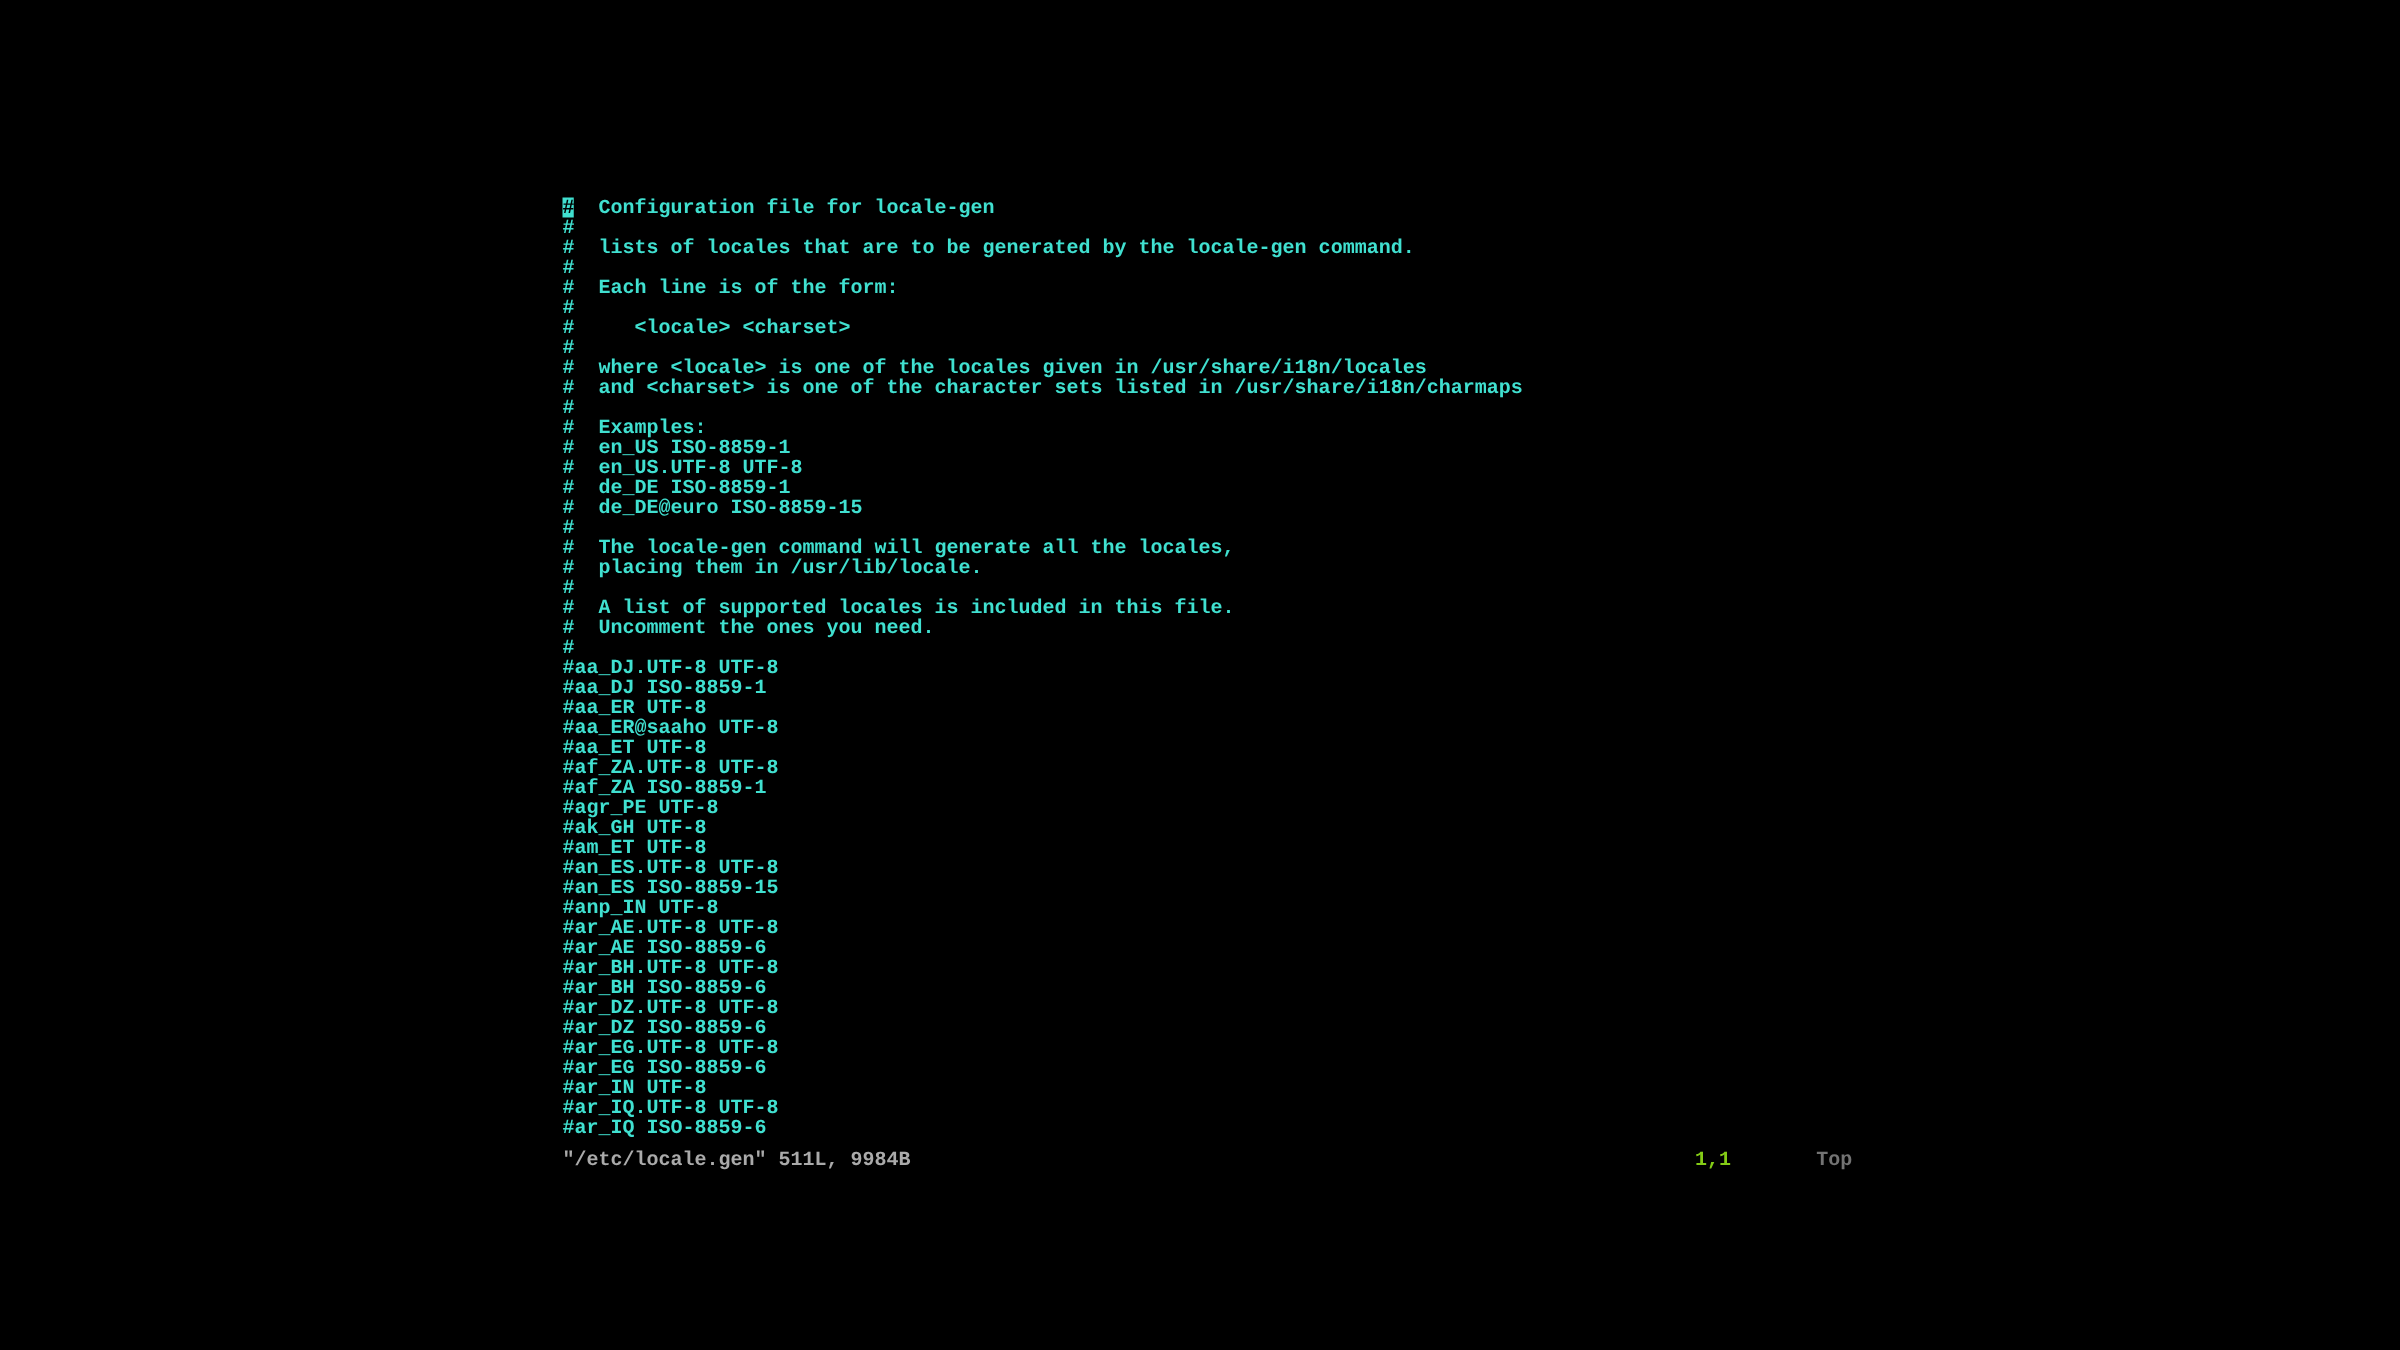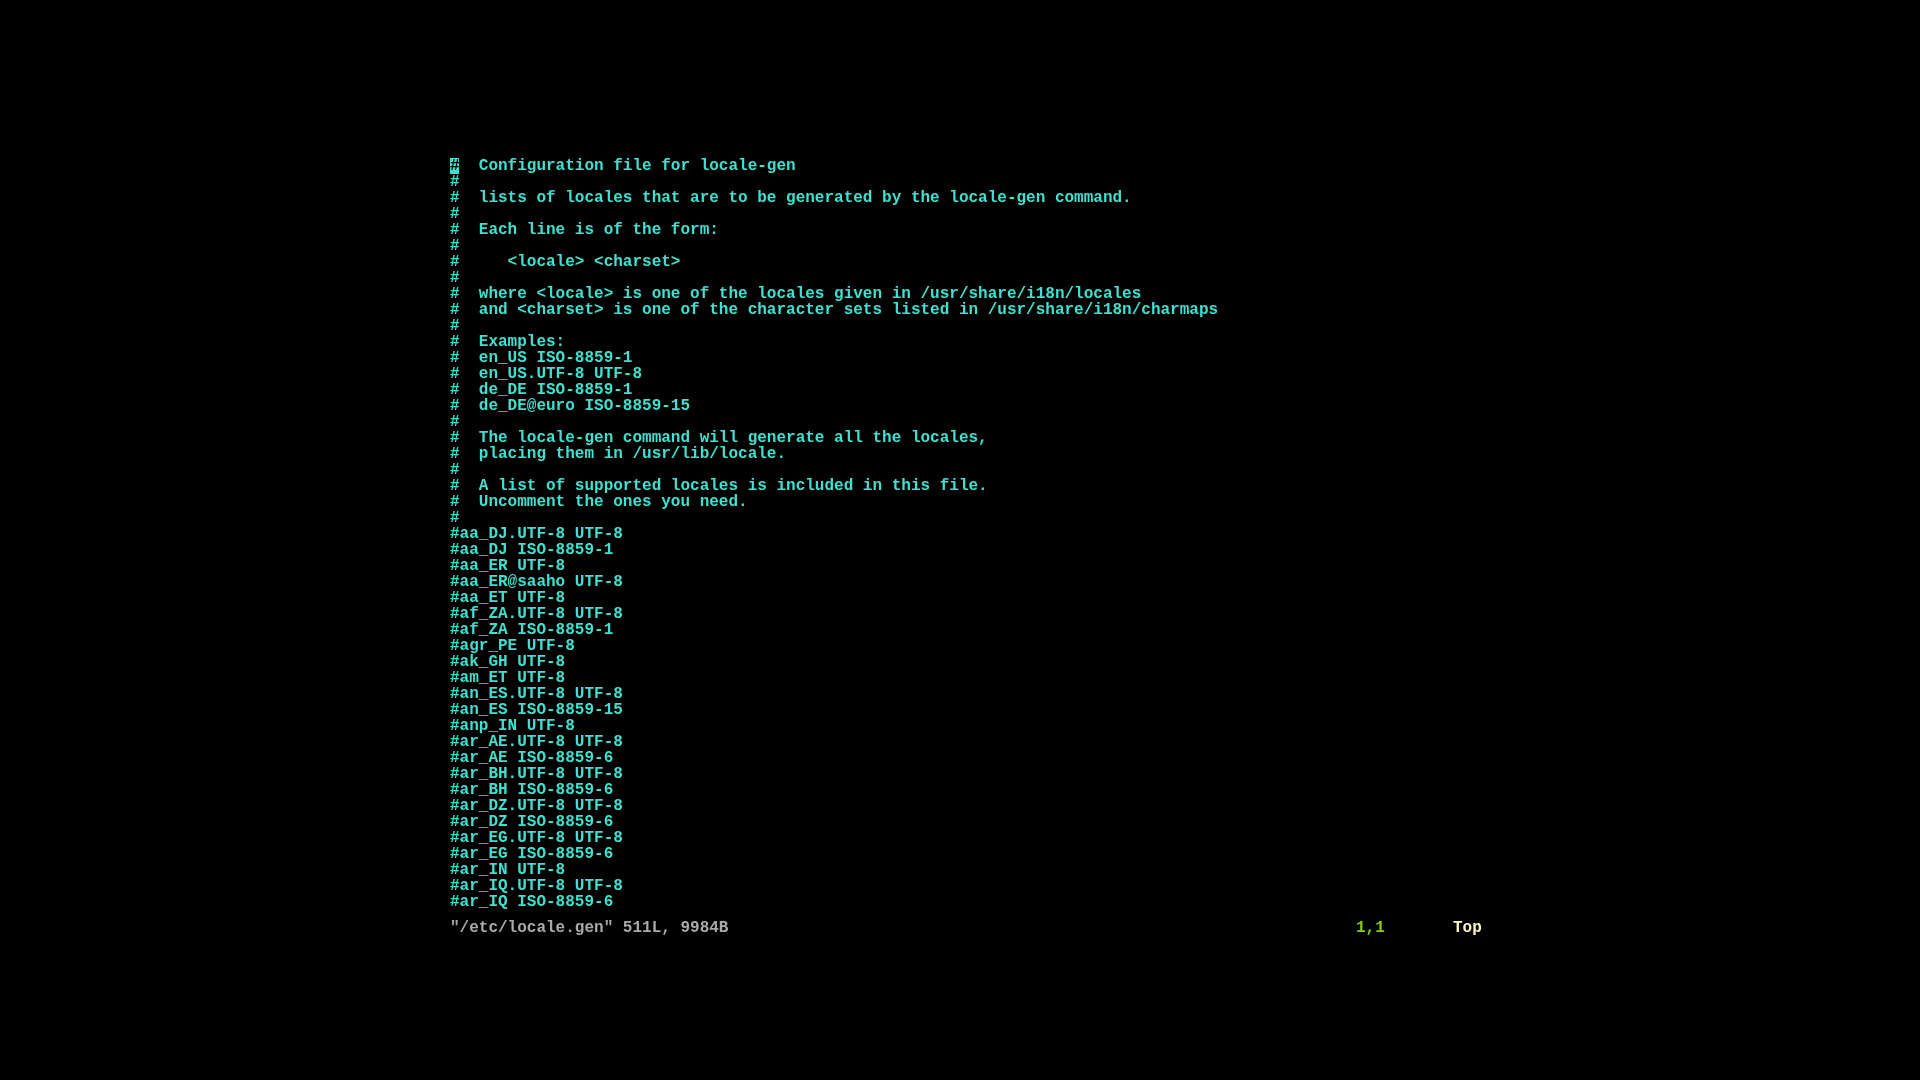--- a/index.html
+++ b/index.html
@@ -46,21 +46,21 @@
     left: 1339px;
     top: 920px;
     color: #84cc16;
     white-space: pre;
     margin-left: 17px;
   }
   .status-scroll {
     position: absolute;
     left: 1453px;
     top: 920px;
-    color: #fef9c3;
+    color: #737373;
     white-space: pre;
   }
 </style>
 </head>
 <body>
 
 <div class="screen" id="screen"><div class="line">#  Configuration file for locale-gen</div><div class="line">#</div><div class="line">#  lists of locales that are to be generated by the locale-gen command.</div><div class="line">#</div><div class="line">#  Each line is of the form:</div><div class="line">#</div><div class="line">#     &lt;locale&gt; &lt;charset&gt;</div><div class="line">#</div><div class="line">#  where &lt;locale&gt; is one of the locales given in /usr/share/i18n/locales</div><div class="line">#  and &lt;charset&gt; is one of the character sets listed in /usr/share/i18n/charmaps</div><div class="line">#</div><div class="line">#  Examples:</div><div class="line">#  en_US ISO-8859-1</div><div class="line">#  en_US.UTF-8 UTF-8</div><div class="line">#  de_DE ISO-8859-1</div><div class="line">#  de_DE@euro ISO-8859-15</div><div class="line">#</div><div class="line">#  The locale-gen command will generate all the locales,</div><div class="line">#  placing them in /usr/lib/locale.</div><div class="line">#</div><div class="line">#  A list of supported locales is included in this file.</div><div class="line">#  Uncomment the ones you need.</div><div class="line">#</div><div class="line">#aa_DJ.UTF-8 UTF-8</div><div class="line">#aa_DJ ISO-8859-1</div><div class="line">#aa_ER UTF-8</div><div class="line">#aa_ER@saaho UTF-8</div><div class="line">#aa_ET UTF-8</div><div class="line">#af_ZA.UTF-8 UTF-8</div><div class="line">#af_ZA ISO-8859-1</div><div class="line">#agr_PE UTF-8</div><div class="line">#ak_GH UTF-8</div><div class="line">#am_ET UTF-8</div><div class="line">#an_ES.UTF-8 UTF-8</div><div class="line">#an_ES ISO-8859-15</div><div class="line">#anp_IN UTF-8</div><div class="line">#ar_AE.UTF-8 UTF-8</div><div class="line">#ar_AE ISO-8859-6</div><div class="line">#ar_BH.UTF-8 UTF-8</div><div class="line">#ar_BH ISO-8859-6</div><div class="line">#ar_DZ.UTF-8 UTF-8</div><div class="line">#ar_DZ ISO-8859-6</div><div class="line">#ar_EG.UTF-8 UTF-8</div><div class="line">#ar_EG ISO-8859-6</div><div class="line">#ar_IN UTF-8</div><div class="line">#ar_IQ.UTF-8 UTF-8</div><div class="line">#ar_IQ ISO-8859-6</div></div>
 
 <div class="cursor"><span>#</span></div>
 

